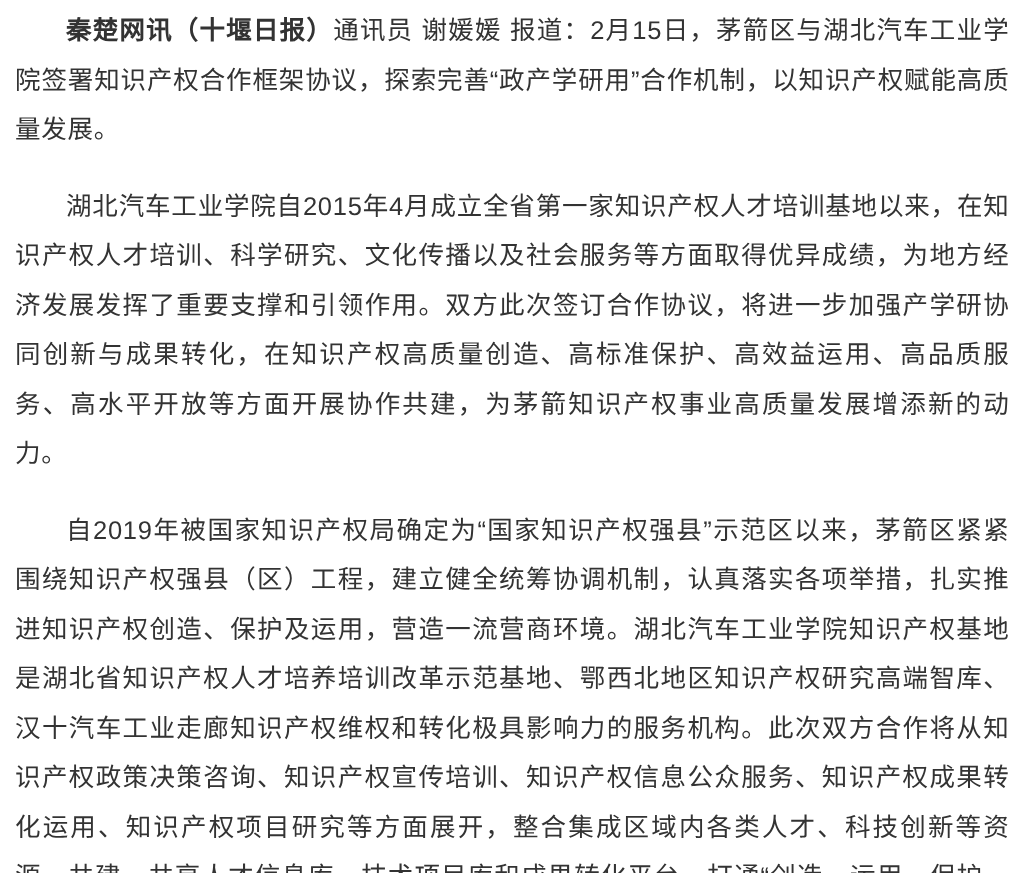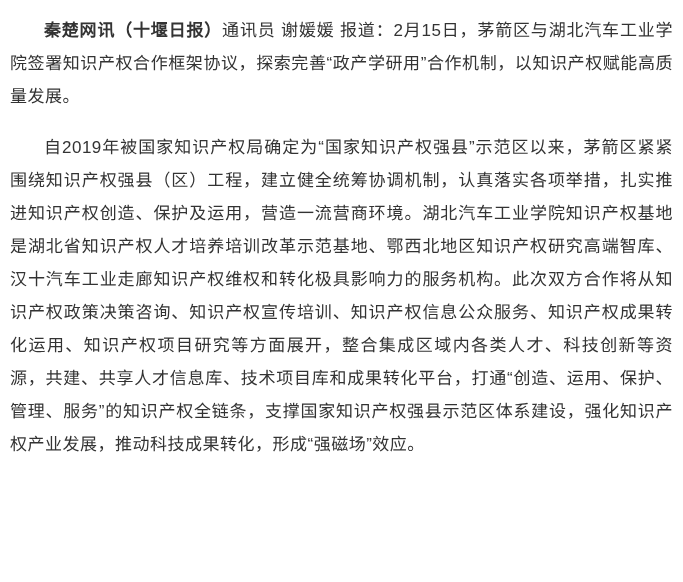--- a/index.html
+++ b/index.html
@@ -10,21 +10,21 @@
   body {
     width: 683px;
     height: 582px;
     overflow: hidden;
     font-family: "Liberation Sans", "DejaVu Sans", sans-serif;
   }
   .page {
     box-sizing: border-box;
     width: 683px;
     height: 582px;
-    padding: 14px 10px 0 10px;
+    padding: 4px 10px 0 10px;
     background: #ffffff;
   }
   .para {
     margin: 0 0 18px 0;
     font-size: 17px;
     line-height: 33px;
     color: #333333;
     text-align: justify;
     text-indent: 2em;
     letter-spacing: 0.5px;
@@ -37,15 +37,16 @@
     font-weight: bold;
     color: #333333;
   }
 </style>
 </head>
 <body>
 
 <div class="page">
   <p class="para"><strong class="byline-bold">秦楚网讯（十堰日报）</strong><span>通讯员 谢媛媛 报道：2月15日，茅箭区与湖北汽车工业学院签署知识产权合作框架协议，探索完善“政产学研用”合作机制，以知识产权赋能高质量发展。</span></p>
 
+  <p class="para">湖北汽车工业学院自2015年4月成立全省第一家知识产权人才培训基地以来，在知识产权人才培训、科学研究、文化传播以及社会服务等方面取得优异成绩，为地方经济发展发挥了重要支撑和引领作用。双方此次签订合作协议，将进一步加强产学研协同创新与成果转化，在知识产权高质量创造、高标准保护、高效益运用、高品质服务、高水平开放等方面开展协作共建，为茅箭知识产权事业高质量发展增添新的动力。</p>
 
   <p class="para">自2019年被国家知识产权局确定为“国家知识产权强县”示范区以来，茅箭区紧紧围绕知识产权强县（区）工程，建立健全统筹协调机制，认真落实各项举措，扎实推进知识产权创造、保护及运用，营造一流营商环境。湖北汽车工业学院知识产权基地是湖北省知识产权人才培养培训改革示范基地、鄂西北地区知识产权研究高端智库、汉十汽车工业走廊知识产权维权和转化极具影响力的服务机构。此次双方合作将从知识产权政策决策咨询、知识产权宣传培训、知识产权信息公众服务、知识产权成果转化运用、知识产权项目研究等方面展开，整合集成区域内各类人才、科技创新等资源，共建、共享人才信息库、技术项目库和成果转化平台，打通“创造、运用、保护、管理、服务”的知识产权全链条，支撑国家知识产权强县示范区体系建设，强化知识产权产业发展，推动科技成果转化，形成“强磁场”效应。</p>
 </div>
 
 </body></html>

